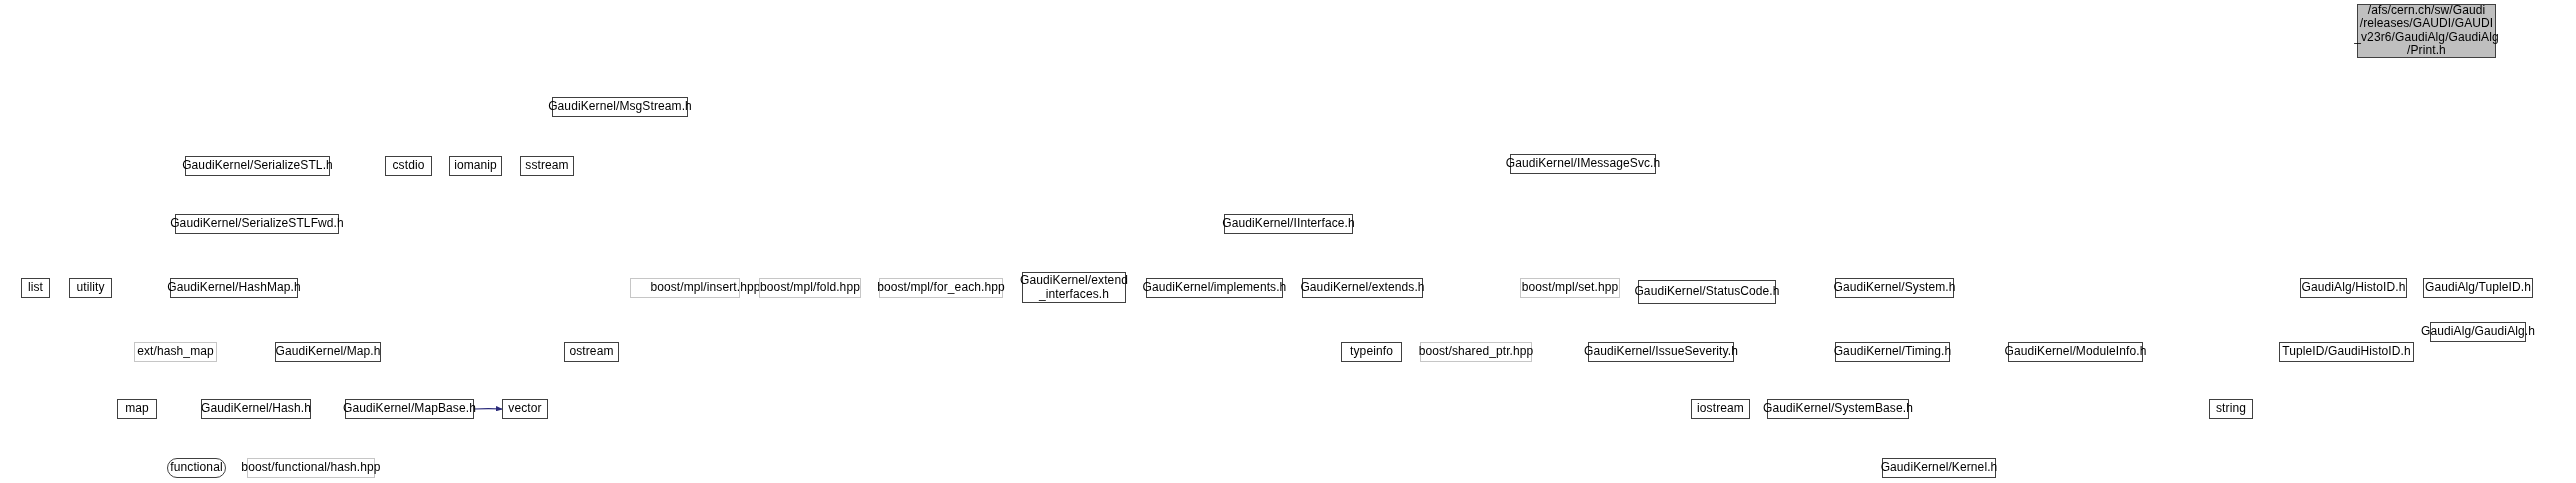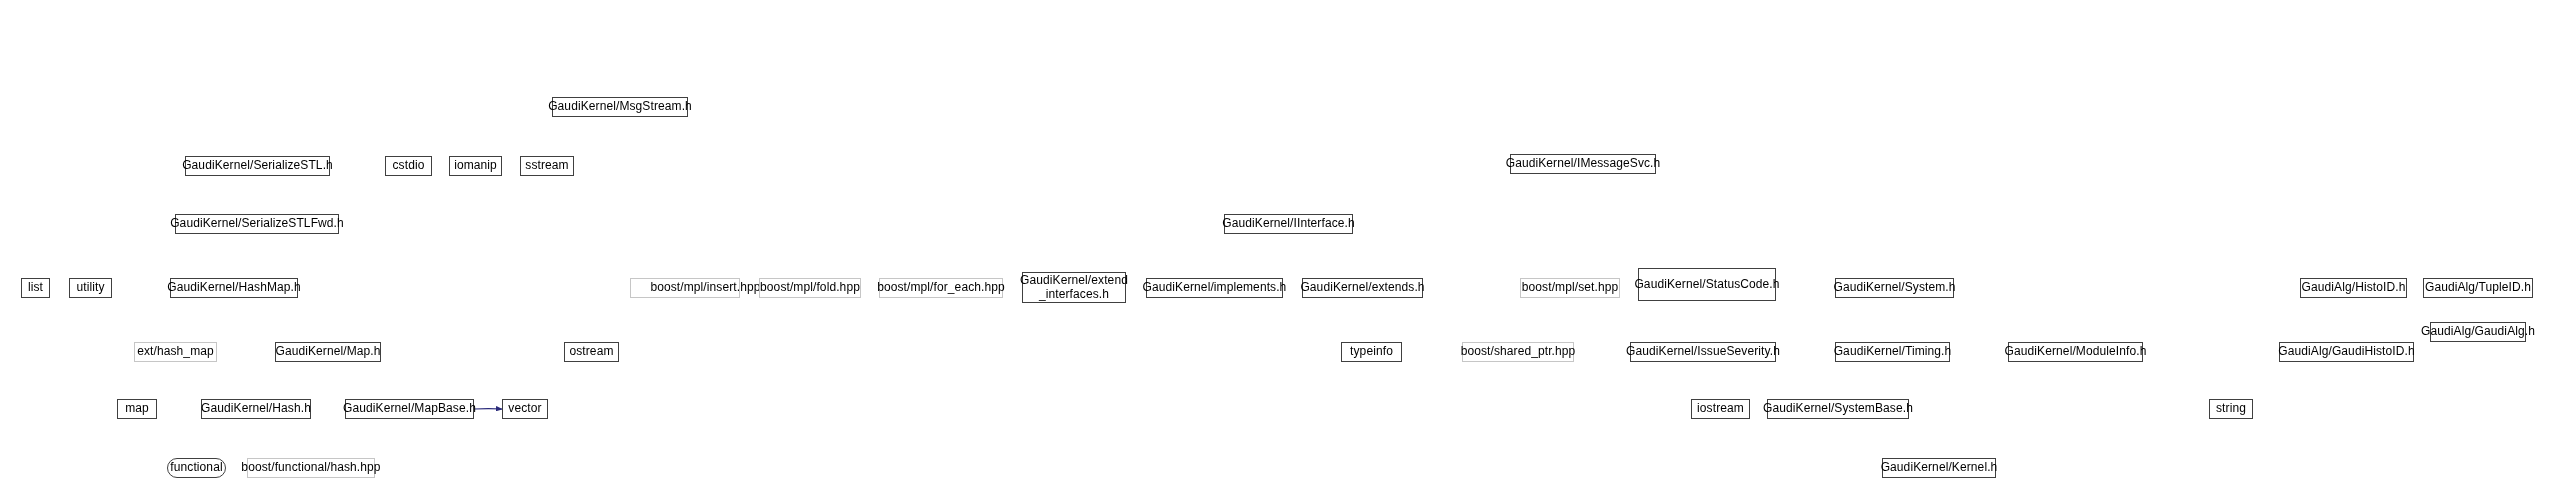--- a/index.html
+++ b/index.html
@@ -118,52 +118,56 @@
         <path d="MNaN,383 QNaN,NaN NaN,440" marker-end="url(#ah)"></path>
         <path d="MNaN,383 QNaN,NaN NaN,440" marker-end="url(#ah)"></path>
         <path d="MNaN,383 QNaN,NaN NaN,440" marker-end="url(#ah)"></path>
         <path d="MNaN,383 QNaN,NaN NaN,440" marker-end="url(#ah)"></path>
         <path d="MNaN,466 QNaN,NaN NaN,513" marker-end="url(#ah)"></path>
         <path d="MNaN,466 QNaN,NaN NaN,588" marker-end="url(#ah)"></path>
         <path d="MNaN,466 QNaN,NaN NaN,513" marker-end="url(#ah)"></path>
         <path d="MNaN,466 QNaN,NaN NaN,588" marker-end="url(#ah)"></path>
       </g>
   </svg>
+<div class="node root" style="left: 2357px; top: 3.9px; width: 139px; height: 54px;">/afs/cern.ch/sw/Gaudi
+/releases/GAUDI/GAUDI
+_v23r6/GaudiAlg/GaudiAlg
+/Print.h</div>
     <div class="node" style="left: 506px; top: 97px; width: 136px; height: 20px; margin-left: 46px;">GaudiKernel/MsgStream.h</div>
     <div class="node" style="left: 185px; top: 156px; width: 145px; height: 20px;">GaudiKernel/SerializeSTL.h</div>
     <div class="node" style="left: 385px; top: 156px; width: 47px; height: 20px;">cstdio</div>
     <div class="node" style="left: 449px; top: 156px; width: 53px; height: 20px;">iomanip</div>
     <div class="node" style="left: 520px; top: 156px; width: 54px; height: 20px;">sstream</div>
     <div class="node" style="left: 1510px; top: 154px; width: 146px; height: 20px;">GaudiKernel/IMessageSvc.h</div>
     <div class="node" style="left: 175px; top: 214px; width: 164px; height: 20px;">GaudiKernel/SerializeSTLFwd.h</div>
     <div class="node" style="left: 1224px; top: 214px; width: 129px; height: 20px;">GaudiKernel/IInterface.h</div>
     <div class="node" style="left: 21px; top: 278px; width: 29px; height: 20px;">list</div>
     <div class="node" style="left: 69px; top: 278px; width: 43px; height: 20px;">utility</div>
     <div class="node" style="left: 170px; top: 278px; width: 128px; height: 20px;">GaudiKernel/HashMap.h</div>
     <div class="node sys" style="left: 630px; top: 278px; width: 110px; height: 20px; padding-left: 44px;">boost/mpl/insert.hpp</div>
     <div class="node sys" style="left: 759px; top: 278px; width: 102px; height: 20px;">boost/mpl/fold.hpp</div>
     <div class="node sys" style="left: 879px; top: 278px; width: 124px; height: 20px;">boost/mpl/for_each.hpp</div>
     <div class="node" style="left: 1022px; top: 272px; width: 104px; height: 31px;">GaudiKernel/extend
 _interfaces.h</div>
     <div class="node" style="left: 1146px; top: 278px; width: 137px; height: 20px;">GaudiKernel/implements.h</div>
     <div class="node" style="left: 1302px; top: 278px; width: 121px; height: 20px;">GaudiKernel/extends.h</div>
     <div class="node sys" style="left: 1520px; top: 278px; width: 100px; height: 20px;">boost/mpl/set.hpp</div>
-    <div class="node" style="left: 1638px; top: 268px; width: 138px; height: 33px;">GaudiKernel/StatusCode.h</div>
+    <div class="node" style="left: 1638px; top: 280px; width: 138px; height: 24px;">GaudiKernel/StatusCode.h</div>
     <div class="node" style="left: 1835px; top: 278px; width: 119px; height: 20px;">GaudiKernel/System.h</div>
     <div class="node" style="left: 2300px; top: 278px; width: 107px; height: 20px;">GaudiAlg/HistoID.h</div>
     <div class="node" style="left: 2423px; top: 278px; width: 110px; height: 20px;">GaudiAlg/TupleID.h</div>
     <div class="node sys" style="left: 134px; top: 342px; width: 83px; height: 20px;">ext/hash_map</div>
     <div class="node" style="left: 275px; top: 342px; width: 106px; height: 20px;">GaudiKernel/Map.h</div>
     <div class="node" style="left: 564px; top: 342px; width: 55px; height: 20px;">ostream</div>
     <div class="node" style="left: 1341px; top: 342px; width: 61px; height: 20px;">typeinfo</div>
-    <div class="node sys" style="left: 1420px; top: 342px; width: 112px; height: 20px; margin-left: 42px;">boost/shared_ptr.hpp</div>
-    <div class="node" style="left: 1630px; top: 342px; width: 146px; height: 20px;">GaudiKernel/IssueSeverity.h</div>
+    <div class="node sys" style="left: 1420px; top: 342px; width: 112px; height: 20px;">boost/shared_ptr.hpp</div>
+    <div class="node" style="left: 1588px; top: 342px; width: 146px; height: 20px;">GaudiKernel/IssueSeverity.h</div>
     <div class="node" style="left: 1835px; top: 342px; width: 115px; height: 20px;">GaudiKernel/Timing.h</div>
     <div class="node" style="left: 2008px; top: 342px; width: 135px; height: 20px;">GaudiKernel/ModuleInfo.h</div>
-    <div class="node" style="left: 2279px; top: 342px; width: 135px; height: 20px;">GaudiAlg/GaudiHistoID.h</div>
+    <div class="node" style="left: 2279px; top: 342px; width: 135px; height: 20px;">TupleID/GaudiHistoID.h</div>
     <div class="node" style="left: 2430px; top: 322px; width: 96px; height: 20px;">GaudiAlg/GaudiAlg.h</div>
     <div class="node" style="left: 117px; top: 399px; width: 40px; height: 20px; text-align: center;">map</div>
     <div class="node" style="left: 201px; top: 399px; width: 110px; height: 20px;">GaudiKernel/Hash.h</div>
     <div class="node" style="left: 345px; top: 399px; width: 129px; height: 20px;">GaudiKernel/MapBase.h</div>
     <div class="node" style="left: 502px; top: 399px; width: 46px; height: 20px;">vector</div>
     <div class="node" style="left: 1691px; top: 399px; width: 59px; height: 20px;">iostream</div>
     <div class="node" style="left: 1767px; top: 399px; width: 142px; height: 20px;">GaudiKernel/SystemBase.h</div>
     <div class="node" style="left: 2209px; top: 399px; width: 44px; height: 20px;">string</div>
     <div class="node" style="left: 167px; top: 458px; width: 59px; height: 20px; border-radius: 10px;">functional</div>
     <div class="node sys" style="left: 247px; top: 458px; width: 128px; height: 20px;">boost/functional/hash.hpp</div>

